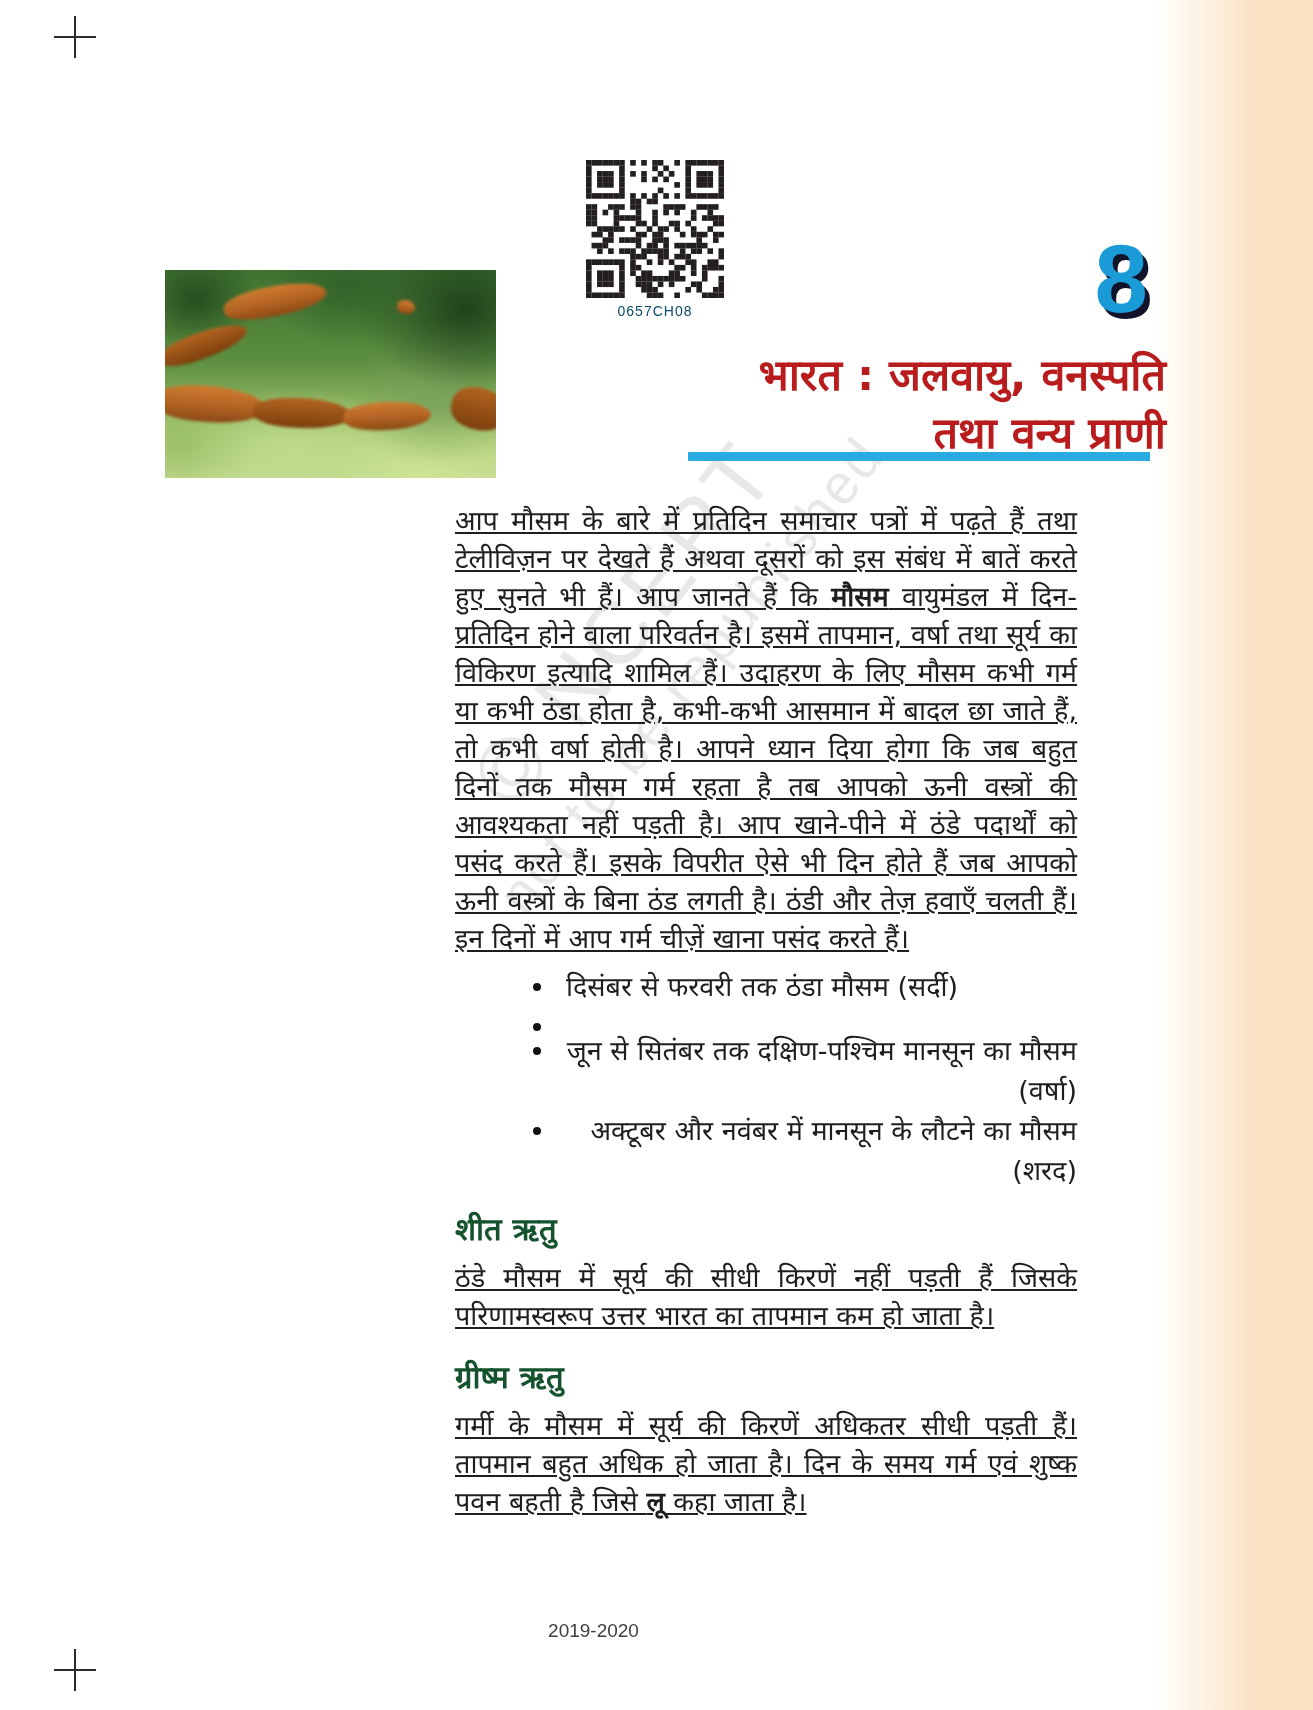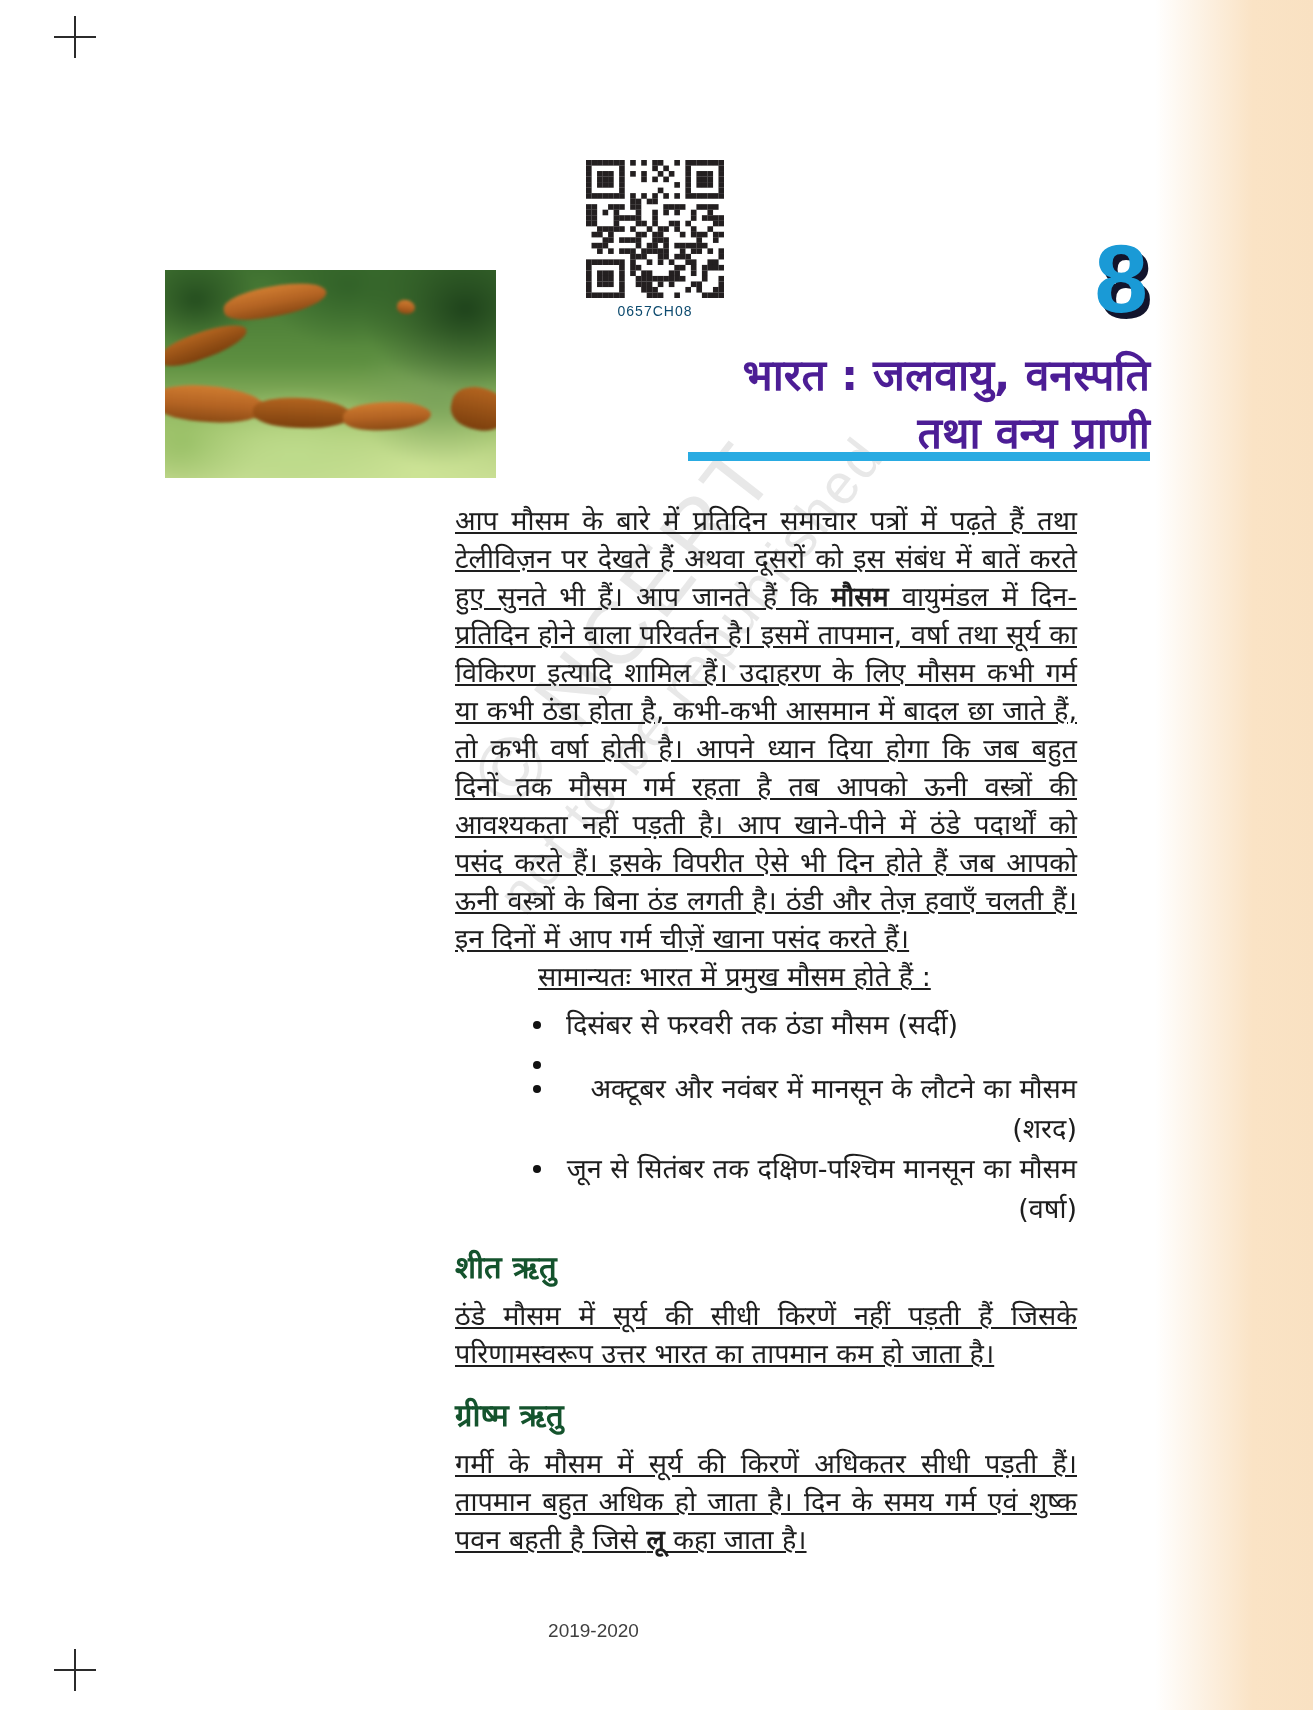--- a/index.html
+++ b/index.html
@@ -38,22 +38,22 @@
   .qr-caption{margin-top:5px;font-family:"Liberation Sans",sans-serif;font-size:14px;letter-spacing:1px;color:#0c4a6e;}
   
   .chapter-number{
     position:absolute;right:165px;top:236px;z-index:2;
     font-family:"Liberation Sans",sans-serif;font-weight:bold;
     font-size:96px;line-height:86px;color:#1a9ad6;
     text-shadow:5px 6px 0 #12142c;
   }
   
   .chapter-title{
-    position:absolute;right:163px;top:346px;width:560px;z-index:2;
-    text-align:right;color:#4c1d95;font-weight:bold;
+    position:absolute;right:147px;top:346px;width:560px;z-index:2;
+    text-align:right;color:#b91c1c;font-weight:bold;
     font-size:43px;line-height:58px;white-space:nowrap;
   }
   .title-rule{position:absolute;left:688px;top:452px;width:462px;height:9px;background:#29abe2;z-index:2;}
   
   .photo{
     position:absolute;left:165px;top:270px;width:331px;height:208px;
     overflow:hidden;z-index:2;background:#6a9a45;
   }
   .photo .bg{
     position:absolute;left:-12px;top:-12px;right:-12px;bottom:-12px;
@@ -431,36 +431,35 @@
     <div class="deer dark" style="left:-8px;top:62px;width:92px;height:26px;transform:rotate(-20deg);"></div>
     <div class="deer" style="left:-12px;top:116px;width:112px;height:36px;transform:rotate(4deg);"></div>
     <div class="deer dark" style="left:88px;top:128px;width:98px;height:30px;transform:rotate(2deg);"></div>
     <div class="deer" style="left:178px;top:132px;width:88px;height:28px;transform:rotate(-3deg);"></div>
     <div class="deer dark" style="left:286px;top:118px;width:58px;height:42px;transform:rotate(12deg);"></div>
     <div class="deer" style="left:232px;top:30px;width:18px;height:14px;transform:rotate(8deg);"></div>
   </div>
 
   <div class="content">
     <p><span>आप मौसम के बारे में प्रतिदिन समाचार पत्रों में पढ़ते हैं तथा टेलीविज़न पर देखते हैं अथवा दूसरों को इस संबंध में बातें करते हुए सुनते भी हैं। आप जानते हैं कि </span><span class="bold">मौसम</span><span> वायुमंडल में दिन-प्रतिदिन होने वाला परिवर्तन है। इसमें तापमान, वर्षा तथा सूर्य का विकिरण इत्यादि शामिल हैं। उदाहरण के लिए मौसम कभी गर्म या कभी ठंडा होता है, कभी-कभी आसमान में बादल छा जाते हैं, तो कभी वर्षा होती है। आपने ध्यान दिया होगा कि जब बहुत दिनों तक मौसम गर्म रहता है तब आपको ऊनी वस्त्रों की आवश्यकता नहीं पड़ती है। आप खाने-पीने में ठंडे पदार्थों को पसंद करते हैं। इसके विपरीत ऐसे भी दिन होते हैं जब आपको ऊनी वस्त्रों के बिना ठंड लगती है। ठंडी और तेज़ हवाएँ चलती हैं। इन दिनों में आप गर्म चीज़ें खाना पसंद करते हैं।</span></p>
-    <p class="seasons-intro">सामान्यतः भारत में प्रमुख मौसम होते हैं :</p>
     <ul class="seasons-list">
         <li>
           <span class="bullet-dot"></span>
           <span>दिसंबर से फरवरी तक ठंडा मौसम (सर्दी)</span>
         </li>
         <li>
           <span class="bullet-dot"></span>
         </li>
         <li>
           <span class="bullet-dot"></span>
-          <span>अक्टूबर और नवंबर में मानसून के लौटने का मौसम (शरद)</span>
+          <span>जून से सितंबर तक दक्षिण-पश्चिम मानसून का मौसम (वर्षा)</span>
         </li>
         <li>
           <span class="bullet-dot"></span>
-          <span>जून से सितंबर तक दक्षिण-पश्चिम मानसून का मौसम (वर्षा)</span>
+          <span>अक्टूबर और नवंबर में मानसून के लौटने का मौसम (शरद)</span>
         </li>
       </ul>
 
     <h2 class="section-heading">शीत ऋतु</h2>
     <p><span>ठंडे मौसम में सूर्य की सीधी किरणें नहीं पड़ती हैं जिसके परिणामस्वरूप उत्तर भारत का तापमान कम हो जाता है।</span></p>
 
     <h2 class="section-heading second">ग्रीष्म ऋतु</h2>
     <p><span>गर्मी के मौसम में सूर्य की किरणें अधिकतर सीधी पड़ती हैं। तापमान बहुत अधिक हो जाता है। दिन के समय गर्म एवं शुष्क पवन बहती है जिसे </span><span class="bold">लू</span><span> कहा जाता है।</span></p>
   </div>
 

